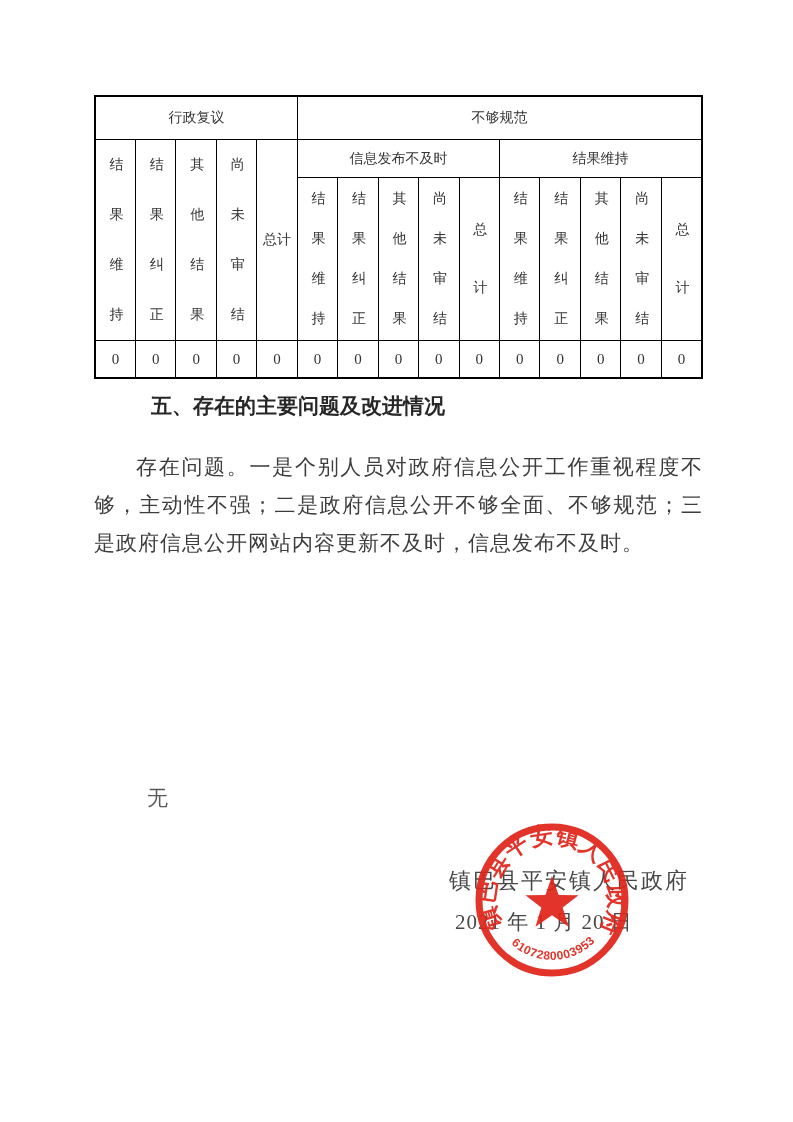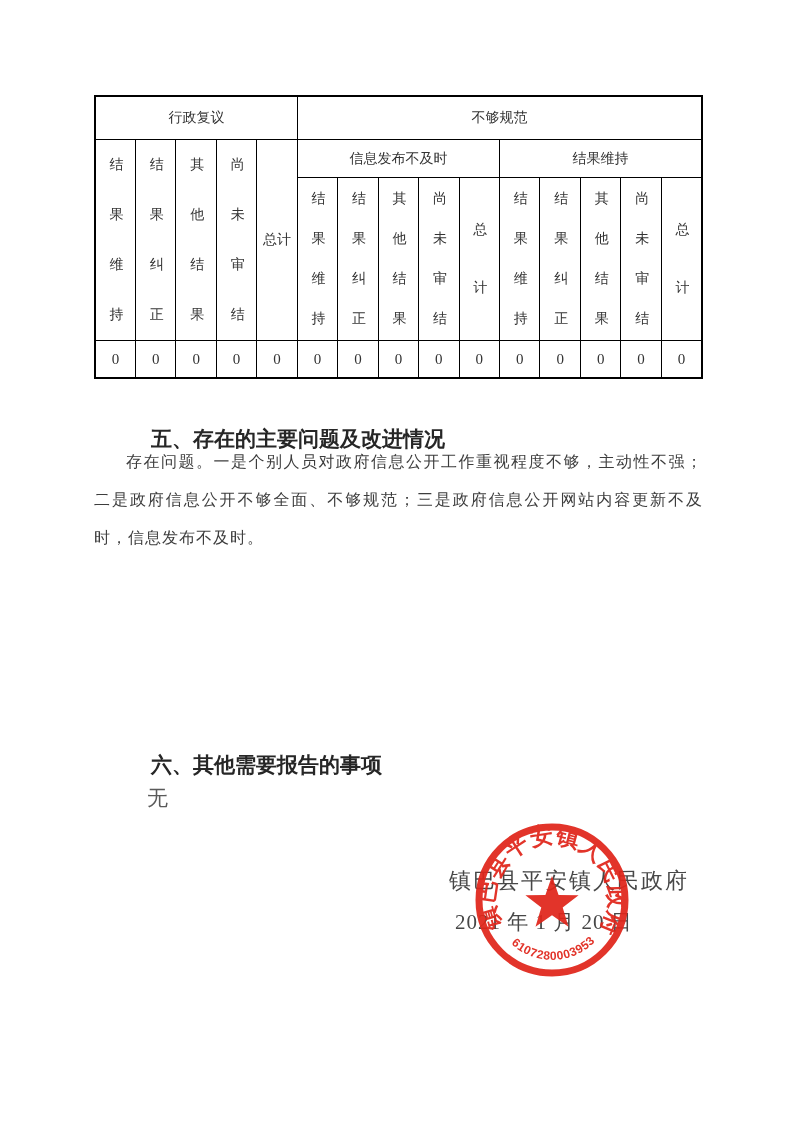--- a/index.html
+++ b/index.html
@@ -31,25 +31,25 @@
   td.g1 .vh     { line-height: 50px; }   
   .vh.vh-total  { line-height: 58px; }   
   .hh           { line-height: 16px; }   
 
   
   .h-sec {
     position: absolute; left: 94px; width: 609px; box-sizing: border-box;
     padding-left: 57px; font-family: "Liberation Sans", "DejaVu Sans", sans-serif;
     font-weight: bold; font-size: 21px; color: #262626; white-space: nowrap;
   }
-  .h-five { top: 392px; margin-top: 33px; }
+  .h-five { top: 392px; }
   .h-six  { top: 751px; }
   .para {
     position: absolute; left: 94px; width: 609px;
-    font-size: 16px; line-height: 38px; color: #3d3d3d;
+    font-size: 21px; line-height: 38px; color: #3d3d3d;
     text-align: justify; text-indent: 2em; letter-spacing: 1px;
   }
   .para1 { top: 427px; }
   .para2 { top: 548px; }
   .none-text {
     position: absolute; left: 94px; top: 784px; padding-left: 53px;
     font-size: 21px; color: #5a5a5a;
   }
 
   
@@ -164,21 +164,20 @@
       <td>0</td>
       <td>0</td>
       <td>0</td>
     </tr>
   </tbody>
     </table>
 
   <div class="h-sec h-five">五、存在的主要问题及改进情况</div>
   <p class="para para1">存在问题。一是个别人员对政府信息公开工作重视程度不够，主动性不强；二是政府信息公开不够全面、不够规范；三是政府信息公开网站内容更新不及时，信息发布不及时。</p>
 
-  <div class="h-sec h-six">六、其他需要报告的事项</div>
   <div class="none-text">无</div>
 
   <div class="sig-org">镇巴县平安镇人民政府</div>
   <div class="sig-date">2021 年 1 月 20 日</div>
 
   <svg class="seal" viewBox="0 0 200 200" aria-hidden="true">
     <circle cx="100" cy="100" r="73" fill="none" stroke="#e0251a" stroke-width="7"></circle>
     <defs>
       <path id="sealArc" d="M 50.6 128.5 A 57 57 0 1 1 149.4 128.5" fill="none"></path>
       <path id="sealNum" d="M 57.6 142.4 A 60 60 0 0 0 142.4 142.4" fill="none"></path>

